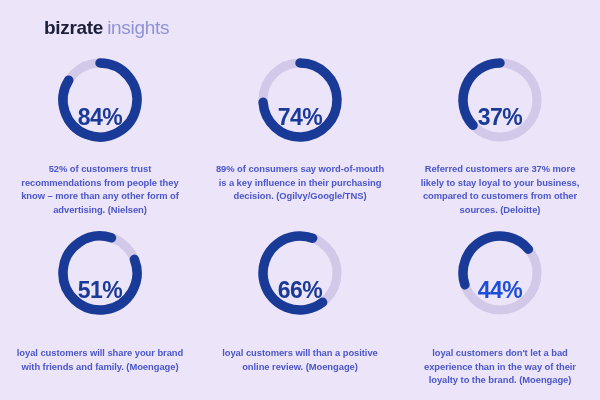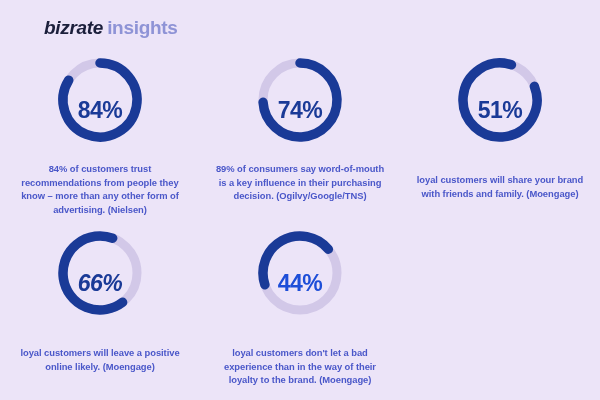--- a/index.html
+++ b/index.html
@@ -30,21 +30,21 @@
     font-size: 19px;
     line-height: 22px;
     letter-spacing: -0.3px;
     white-space: nowrap;
   }
   #logo .logo-mark {
     font-weight: bold;
     color: #1b1f3b;
   }
   #logo .logo-word {
-    font-weight: bold;
+    font-weight: normal;
     color: #8e93d6;
     margin-left: 4px;
   }
 
   
   #grid {
     position: absolute;
     left: 0;
     top: 50px;
     width: 600px;
@@ -80,21 +80,21 @@
   }
   .donut-value {
     fill: none;
     stroke: #1a3a97;
     stroke-width: 9.5;
     stroke-linecap: round;
   }
   .donut-label {
     position: absolute;
     left: 0;
-    top: 10px;
+    top: 17px;
     width: 92px;
     height: 92px;
     display: flex;
     align-items: center;
     justify-content: center;
     font-size: 23px;
     font-weight: bold;
     color: #1a3a97;
     letter-spacing: -0.5px;
   }
@@ -113,68 +113,78 @@
   .stat-cell.row2 .caption {
     margin-top: 27px;
   }
 </style>
 </head>
 <body style="background: rgb(236, 228, 248);">
 
 <div id="page" style="background: rgb(236, 228, 248);">
 
   <div id="logo">
-    <span class="logo-mark" style="color: rgb(27, 31, 59); font-style: italic;">bizrate</span><span class="logo-word" style="color: rgb(142, 147, 214);">insights</span>
+    <span class="logo-mark" style="color: rgb(27, 31, 59);">bizrate</span><span class="logo-word" style="color: rgb(142, 147, 214);">insights</span>
   </div>
 
   <div id="grid">
 
     <div class="stat-cell row1">
       <div class="donut-wrap">
         <svg class="donut-svg" viewBox="0 0 92 92">
           <circle class="donut-track" cx="46" cy="46" r="37" style="stroke: rgb(210, 200, 232);"></circle>
           <path class="donut-value" d="M 46.00 9.00 A 37 37 0 1 1 14.76 26.17" style="stroke: rgb(26, 58, 151);"></path>
         </svg>
         <div class="donut-label" style="color: rgb(26, 58, 151);">84%</div>
       </div>
-      <div class="caption" style="color: rgb(74, 87, 201);">84% of customers trust recommendations from people they know – more than any other form of advertising. (Nielsen)</div>
+      <div class="caption" style="color: rgb(74, 87, 201);">52% of customers trust recommendations from people they know – more than any other form of advertising. (Nielsen)</div>
     </div>
 
     <div class="stat-cell row1">
       <div class="donut-wrap">
         <svg class="donut-svg" viewBox="0 0 92 92">
           <circle class="donut-track" cx="46" cy="46" r="37" style="stroke: rgb(210, 200, 232);"></circle>
           <path class="donut-value" d="M 46.00 9.00 A 37 37 0 1 1 9.07 48.32" style="stroke: rgb(26, 58, 151);"></path>
         </svg>
         <div class="donut-label" style="color: rgb(26, 58, 151); text-align: right;">74%</div>
       </div>
       <div class="caption" style="color: rgb(74, 87, 201);">89% of consumers say word-of-mouth is a key influence in their purchasing decision. (Ogilvy/Google/TNS)</div>
     </div>
 
+    <div class="stat-cell row1">
+      <div class="donut-wrap">
+        <svg class="donut-svg" viewBox="0 0 92 92">
+          <circle class="donut-track" cx="46" cy="46" r="37" style="stroke: rgb(210, 200, 232);"></circle>
+          <path class="donut-value" d="M 46.00 9.00 A 37 37 0 0 0 19.03 71.33" style="stroke: rgb(26, 58, 151);"></path>
+        </svg>
+        <div class="donut-label" style="color: rgb(26, 58, 151);">37%</div>
+      </div>
+      <div class="caption" style="color: rgb(74, 87, 201);">Referred customers are 37% more likely to stay loyal to your business, compared to customers from other sources. (Deloitte)</div>
+    </div>
 
     <div class="stat-cell row2">
       <div class="donut-wrap">
         <svg class="donut-svg" viewBox="0 0 92 92">
           <circle class="donut-track" cx="46" cy="46" r="37" style="stroke: rgb(210, 200, 232);"></circle>
           <path class="donut-value" d="M 57.43 10.81 A 37 37 0 1 0 80.40 32.38" style="stroke: rgb(26, 58, 151);"></path>
         </svg>
         <div class="donut-label" style="color: rgb(26, 58, 151);">51%</div>
       </div>
       <div class="caption" style="color: rgb(74, 87, 201);">loyal customers will share your brand with friends and family. (Moengage)</div>
     </div>
 
     <div class="stat-cell row2">
       <div class="donut-wrap">
         <svg class="donut-svg" viewBox="0 0 92 92">
           <circle class="donut-track" cx="46" cy="46" r="37" style="stroke: rgb(210, 200, 232);"></circle>
           <path class="donut-value" d="M 58.65 11.23 A 37 37 0 1 0 68.58 75.31" style="stroke: rgb(26, 58, 151);"></path>
         </svg>
-        <div class="donut-label" style="color: rgb(26, 58, 151); font-style: italic;">66%</div>
+        <div class="donut-label" style="color: rgb(26, 58, 151);">66%</div>
       </div>
-      <div class="caption" style="color: rgb(74, 87, 201);">loyal customers will leave a positive online likely. (Moengage)</div>
+      <div class="caption" style="color: rgb(74, 87, 201);">loyal customers will than a positive online review. (Moengage)</div>
     </div>
 
     <div class="stat-cell row2">
       <div class="donut-wrap">
         <svg class="donut-svg" viewBox="0 0 92 92">
           <circle class="donut-track" cx="46" cy="46" r="37" style="stroke: rgb(210, 200, 232);"></circle>
           <path class="donut-value" d="M 74.34 22.22 A 37 37 0 0 0 10.89 57.68" style="stroke: rgb(26, 58, 151);"></path>
         </svg>
         <div class="donut-label" style="color: #1d4ed8;">44%</div>
       </div>

